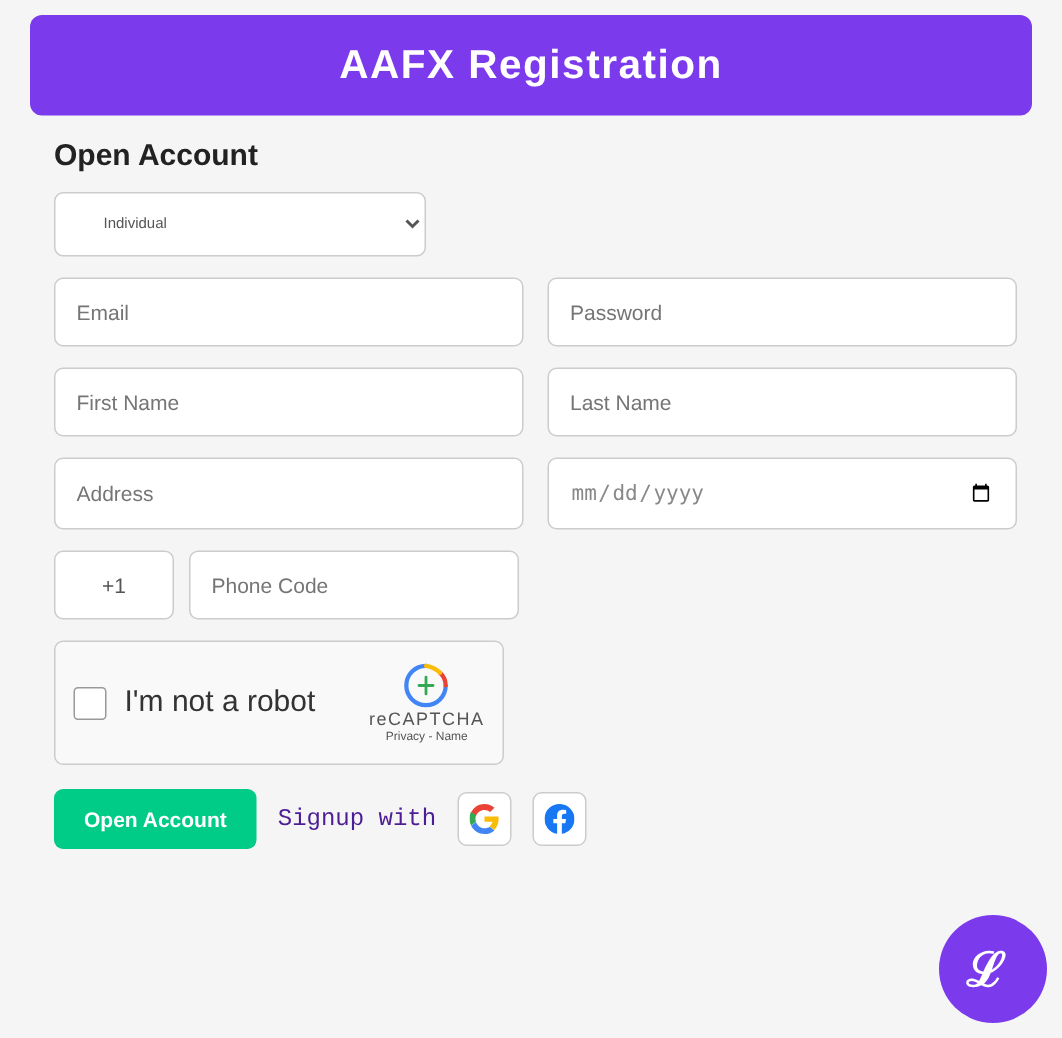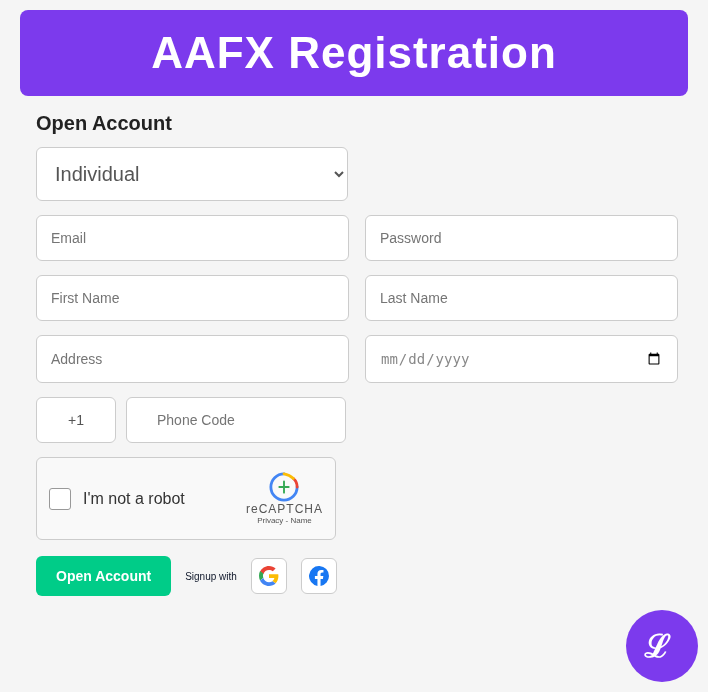--- a/index.html
+++ b/index.html
@@ -14,21 +14,21 @@
 
     .header-banner {
       background: #7c3aed;
       margin: 10px 20px;
       border-radius: 8px;
       padding: 18px 30px;
       text-align: center;
     }
     .header-banner h1 {
       color: white;
-      font-size: 44px;
+      font-size: 27px;
       font-weight: 900;
       letter-spacing: 1px;
     }
 
     .page-title {
       font-size: 20px;
       font-weight: 600;
       color: #222;
       margin: 16px 20px 12px 36px;
     }
@@ -52,25 +52,25 @@
       color: #888;
       background: white;
       outline: none;
       width: 100%;
     }
 
     .account-type-row {
       margin-bottom: 14px;
     }
     .account-type-select {
-      width: 312px;
-      border: 1px solid #ccc;
-      border-radius: 6px;
-      padding: 14px 14px;
-      font-size: 20px;
+      width: 248px;
+      border: 1px solid #ccc;
+      border-radius: 6px;
+      padding: 14px 28px;
+      font-size: 10px;
       color: #555;
       background: white;
       outline: none;
       appearance: auto;
     }
 
     .phone-row {
       display: flex;
       gap: 10px;
       margin-bottom: 14px;
@@ -83,21 +83,21 @@
       font-size: 14px;
       color: #555;
       background: white;
       text-align: center;
     }
     .phone-code-field {
       flex: 1;
       max-width: 220px;
       border: 1px solid #ccc;
       border-radius: 6px;
-      padding: 14px 30px;
+      padding: 14px 14px;
       font-size: 14px;
       color: #888;
       background: white;
       outline: none;
     }
 
     .captcha-row {
       margin-bottom: 16px;
     }
     .captcha-box {
@@ -118,21 +118,21 @@
     }
     .captcha-checkbox {
       width: 22px;
       height: 22px;
       border: 1.5px solid #999;
       border-radius: 3px;
       background: white;
       flex-shrink: 0;
     }
     .captcha-label {
-      font-size: 16px;
+      font-size: 20px;
       color: #333;
     }
     .captcha-right {
       display: flex;
       flex-direction: column;
       align-items: center;
     }
     .captcha-brand {
       font-size: 12px;
       color: #555;
@@ -155,22 +155,23 @@
       color: white;
       border: none;
       border-radius: 6px;
       padding: 12px 20px;
       font-size: 14px;
       font-weight: 700;
       cursor: pointer;
       white-space: nowrap;
     }
     .signup-text {
-      font-size: 10px;
-      color: #0f172a;
+      font-size: 16px;
+      color: #4c1d95;
+      font-family: Liberation Mono, monospace;
     }
     .social-btn {
       width: 36px;
       height: 36px;
       border: 1px solid #ccc;
       border-radius: 6px;
       background: white;
       display: inline-flex;
       align-items: center;
       justify-content: center;

